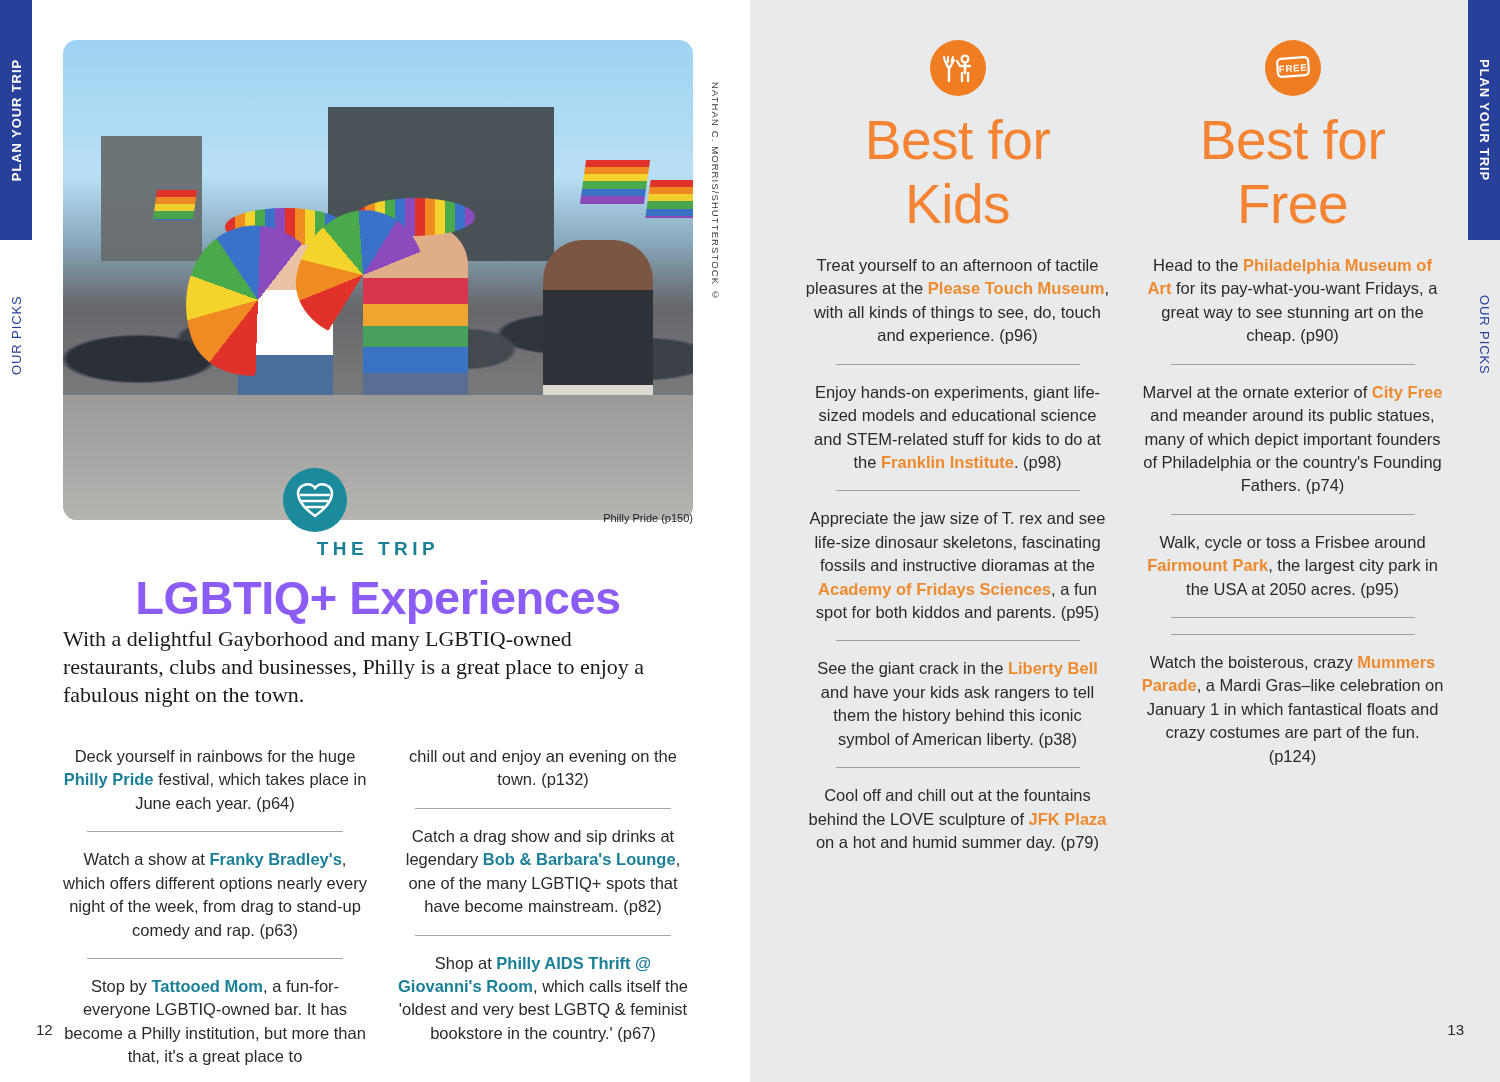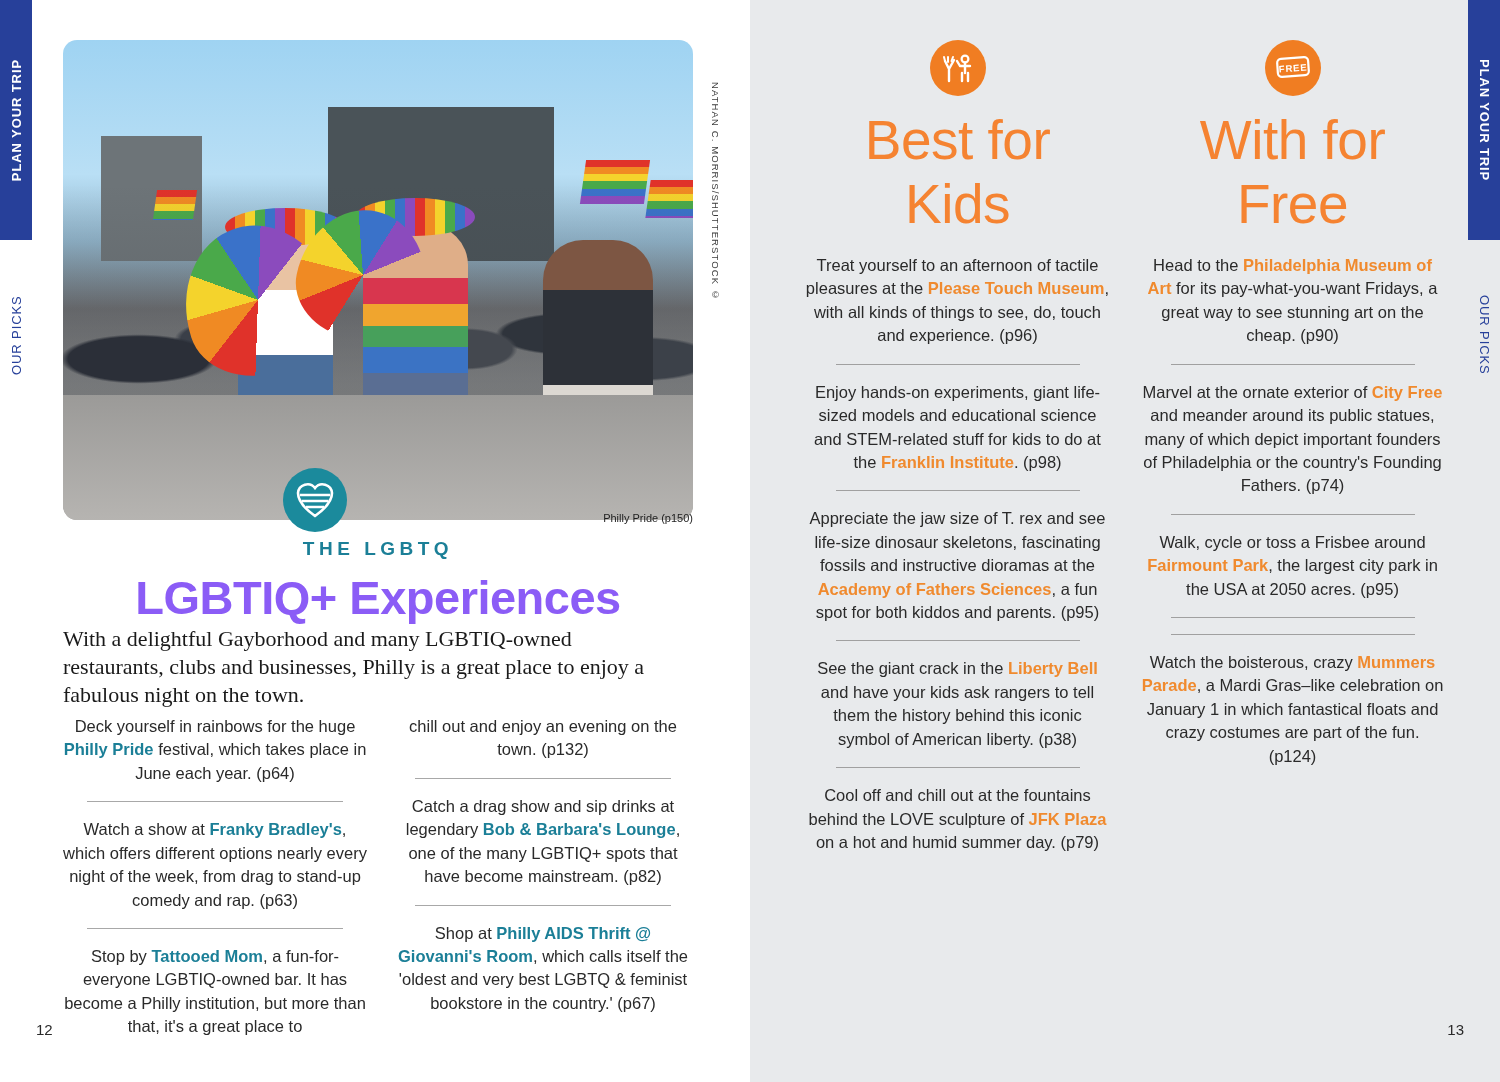--- a/index.html
+++ b/index.html
@@ -190,21 +190,21 @@
     left: 63px; top: 625px; width: 600px;
     font-family: "Liberation Serif", serif;
     font-size: 22px;
     line-height: 1.27;
     color: #1a1a1a;
   }
 
   
   .picks-left {
     position: absolute;
-    left: 63px; top: 715px;
+    left: 63px; top: 745px;
     width: 632px;
     display: flex;
     gap: 24px;
   }
   .pick-col { width: 304px; }
   .pick {
     text-align: center;
     font-size: 16.5px;
     line-height: 1.42;
     color: #2a2a2a;
@@ -302,21 +302,21 @@
 
     <div class="pride-badge">
       <svg width="40" height="38" viewBox="0 0 40 38" aria-hidden="true">
         <path d="M20 35 C6 25 3 17 3 12 A9.5 9.5 0 0 1 20 7 A9.5 9.5 0 0 1 37 12 C37 17 34 25 20 35 Z" fill="none" stroke="#ffffff" stroke-width="2.6"></path>
         <path d="M5 14 H35 M6.5 20 H33.5 M11 26 H29" stroke="#ffffff" stroke-width="2.4" fill="none"></path>
       </svg>
     </div>
 
     <div class="photo-caption">Philly Pride (p150)</div>
 
-    <div class="kicker">THE LGBTQ</div>
+    <div class="kicker">THE TRIP</div>
     <div class="headline">LGBTIQ+ Experiences</div>
     <div class="intro">With a delightful Gayborhood and many LGBTIQ-owned restaurants, clubs and businesses, Philly is a great place to enjoy a fabulous night on the town.</div>
 
     <div class="picks-left">
       <div class="pick-col">
         <div class="pick">
           <span>Deck yourself in rainbows for the huge </span><span class="hl-teal">Philly Pride</span><span> festival, which takes place in June each year. (p64)</span>
         </div>
         <div class="divider"></div>
         <div class="pick">
@@ -363,40 +363,40 @@
 
         <div class="rpick">
           <span>Treat yourself to an afternoon of tactile pleasures at the </span><span class="hl-orange">Please Touch Museum</span><span>, with all kinds of things to see, do, touch and experience. (p96)</span>
         </div>
         <div class="rdivider"></div>
         <div class="rpick">
           <span>Enjoy hands-on experiments, giant life-sized models and educational science and STEM-related stuff for kids to do at the </span><span class="hl-orange">Franklin Institute</span><span>. (p98)</span>
         </div>
         <div class="rdivider"></div>
         <div class="rpick">
-          <span>Appreciate the jaw size of T. rex and see life-size dinosaur skeletons, fascinating fossils and instructive dioramas at the </span><span class="hl-orange">Academy of Fathers Sciences</span><span>, a fun spot for both kiddos and parents. (p95)</span>
+          <span>Appreciate the jaw size of T. rex and see life-size dinosaur skeletons, fascinating fossils and instructive dioramas at the </span><span class="hl-orange">Academy of Fridays Sciences</span><span>, a fun spot for both kiddos and parents. (p95)</span>
         </div>
         <div class="rdivider"></div>
         <div class="rpick">
           <span>See the giant crack in the </span><span class="hl-orange">Liberty Bell</span><span> and have your kids ask rangers to tell them the history behind this iconic symbol of American liberty. (p38)</span>
         </div>
         <div class="rdivider"></div>
         <div class="rpick">
           <span>Cool off and chill out at the fountains behind the LOVE sculpture of </span><span class="hl-orange">JFK Plaza</span><span> on a hot and humid summer day. (p79)</span>
         </div>
       </div>
 
       <div class="rcol">
         <div class="icon-circle">
           <svg width="36" height="28" viewBox="0 0 36 28" aria-hidden="true">
             <rect x="2.5" y="4" width="31" height="18" rx="4" ry="4" fill="none" stroke="#ffffff" stroke-width="2.2" transform="rotate(-4 18 13)"></rect>
             <text x="18" y="17.5" text-anchor="middle" fill="#ffffff" font-family="Liberation Sans, sans-serif" font-size="9.5" font-weight="bold" letter-spacing="0.8" transform="rotate(-4 18 13)">FREE</text>
           </svg>
         </div>
-        <div class="section-title">With for Free</div>
+        <div class="section-title">Best for Free</div>
 
         <div class="rpick">
           <span>Head to the </span><span class="hl-orange">Philadelphia Museum of Art</span><span> for its pay-what-you-want Fridays, a great way to see stunning art on the cheap. (p90)</span>
         </div>
         <div class="rdivider"></div>
         <div class="rpick">
           <span>Marvel at the ornate exterior of </span><span class="hl-orange">City Free</span><span> and meander around its public statues, many of which depict important founders of Philadelphia or the country's Founding Fathers. (p74)</span>
         </div>
         <div class="rdivider"></div>
         <div class="rpick">

